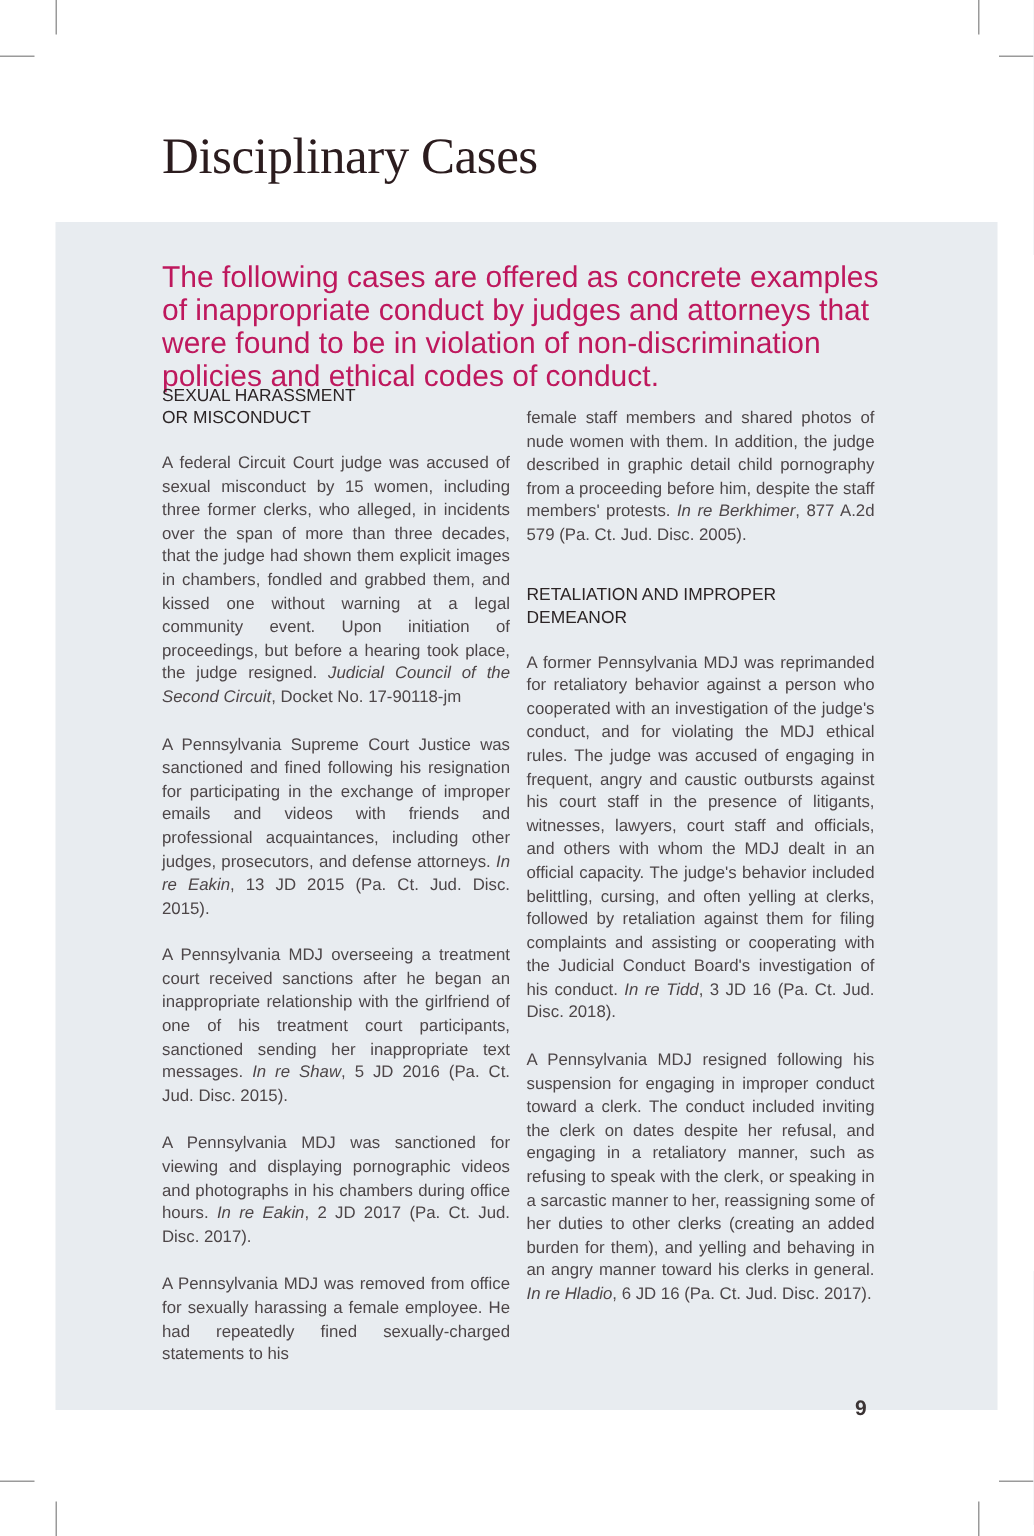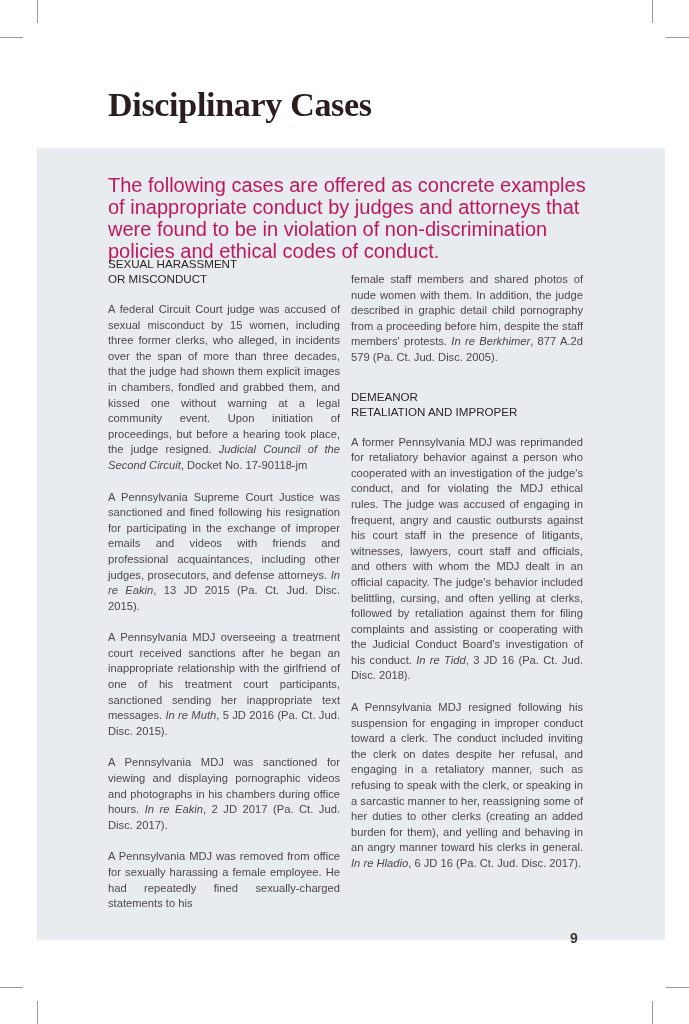--- a/index.html
+++ b/index.html
@@ -12,21 +12,21 @@
     .crop { position: absolute; background: #9a9a9a; }
     .crop.v { width: 1px; }
     .crop.h { height: 1px; }
     .panel {
       position: absolute; left: 37px; top: 148px; width: 628px; height: 792px;
       background: #e8ecf0;
     }
     .title {
       position: absolute; left: 108px; top: 86px; margin: 0;
       font-family: "Liberation Serif", "DejaVu Serif", serif;
-      font-weight: bold; font-size: 34px; line-height: 38px;
+      font-weight: normal; font-size: 34px; line-height: 38px;
       color: #2b1c1e; letter-spacing: -0.3px;
     }
     .title span { display: block; }
     .intro {
       position: absolute; left: 108px; top: 174px; width: 480px; margin: 0;
       font-size: 20px; line-height: 22px; color: #be185d;
     }
     .col {
       position: absolute; top: 256px; width: 232px;
       font-size: 11.2px; line-height: 15.6px; color: #4d4648;
@@ -66,29 +66,29 @@
 
 <p class="intro">The following cases are offered as concrete examples of inappropriate conduct by judges and attorneys that were found to be in violation of non-discrimination policies and ethical codes of conduct.</p>
 
 <div class="col left">
   <h2 class="heading">
     <span>SEXUAL HARASSMENT</span>
     <span>OR MISCONDUCT</span>
   </h2>
   <p class="case"><span>A federal Circuit Court judge was accused of sexual misconduct by 15 women, including three former clerks, who alleged, in incidents over the span of more than three decades, that the judge had shown them explicit images in chambers, fondled and grabbed them, and kissed one without warning at a legal community event. Upon initiation of proceedings, but before a hearing took place, the judge resigned. </span><em>Judicial Council of the Second Circuit</em><span>, Docket No. 17-90118-jm</span></p>
   <p class="case"><span>A Pennsylvania Supreme Court Justice was sanctioned and fined following his resignation for participating in the exchange of improper emails and videos with friends and professional acquaintances, including other judges, prosecutors, and defense attorneys. </span><em>In re Eakin</em><span>, 13 JD 2015 (Pa. Ct. Jud. Disc. 2015).</span></p>
-  <p class="case"><span>A Pennsylvania MDJ overseeing a treatment court received sanctions after he began an inappropriate relationship with the girlfriend of one of his treatment court participants, sanctioned sending her inappropriate text messages. </span><em>In re Muth</em><span>, 5 JD 2016 (Pa. Ct. Jud. Disc. 2015).</span></p>
+  <p class="case"><span>A Pennsylvania MDJ overseeing a treatment court received sanctions after he began an inappropriate relationship with the girlfriend of one of his treatment court participants, sanctioned sending her inappropriate text messages. </span><em>In re Shaw</em><span>, 5 JD 2016 (Pa. Ct. Jud. Disc. 2015).</span></p>
   <p class="case"><span>A Pennsylvania MDJ was sanctioned for viewing and displaying pornographic videos and photographs in his chambers during office hours. </span><em>In re Eakin</em><span>, 2 JD 2017 (Pa. Ct. Jud. Disc. 2017).</span></p>
   <p class="case" id="split-case"><span>A Pennsylvania MDJ was removed from office for sexually harassing a female employee. He had repeatedly fined sexually-charged statements to his </span></p>
 </div>
 
 <div class="col right">
   <p class="case" id="split-case-cont"><span>female staff members and shared photos of nude women with them. In addition, the judge described in graphic detail child pornography from a proceeding before him, despite the staff members' protests. </span><em>In re Berkhimer</em><span>, 877 A.2d 579 (Pa. Ct. Jud. Disc. 2005).</span></p>
   <div class="spacer"></div>
   <h2 class="heading">
+    <span>RETALIATION AND IMPROPER</span>
     <span>DEMEANOR</span>
-    <span>RETALIATION AND IMPROPER</span>
   </h2>
   <p class="case"><span>A former Pennsylvania MDJ was reprimanded for retaliatory behavior against a person who cooperated with an investigation of the judge's conduct, and for violating the MDJ ethical rules. The judge was accused of engaging in frequent, angry and caustic outbursts against his court staff in the presence of litigants, witnesses, lawyers, court staff and officials, and others with whom the MDJ dealt in an official capacity. The judge's behavior included belittling, cursing, and often yelling at clerks, followed by retaliation against them for filing complaints and assisting or cooperating with the Judicial Conduct Board's investigation of his conduct. </span><em>In re Tidd</em><span>, 3 JD 16 (Pa. Ct. Jud. Disc. 2018).</span></p>
   <p class="case"><span>A Pennsylvania MDJ resigned following his suspension for engaging in improper conduct toward a clerk. The conduct included inviting the clerk on dates despite her refusal, and engaging in a retaliatory manner, such as refusing to speak with the clerk, or speaking in a sarcastic manner to her, reassigning some of her duties to other clerks (creating an added burden for them), and yelling and behaving in an angry manner toward his clerks in general. </span><em>In re Hladio</em><span>, 6 JD 16 (Pa. Ct. Jud. Disc. 2017).</span></p>
 </div>
 
 <div class="page-number">9</div>
 
 </body></html>

